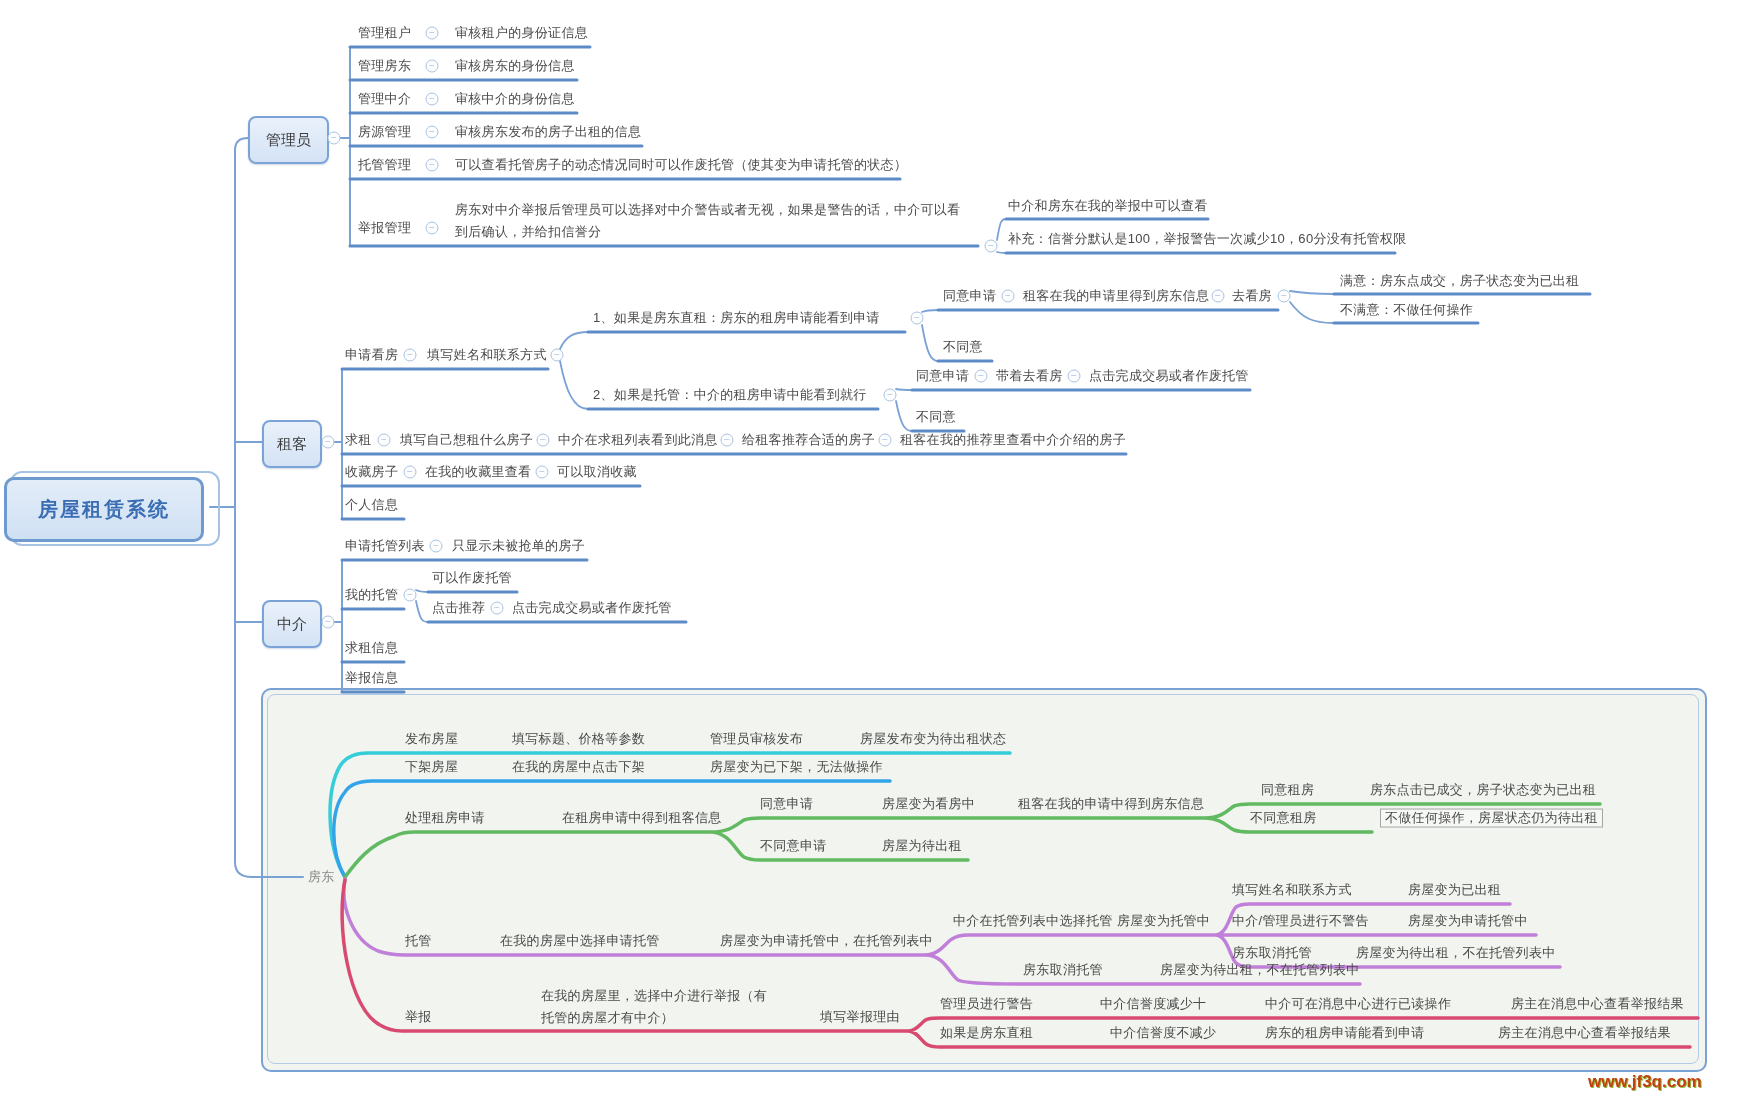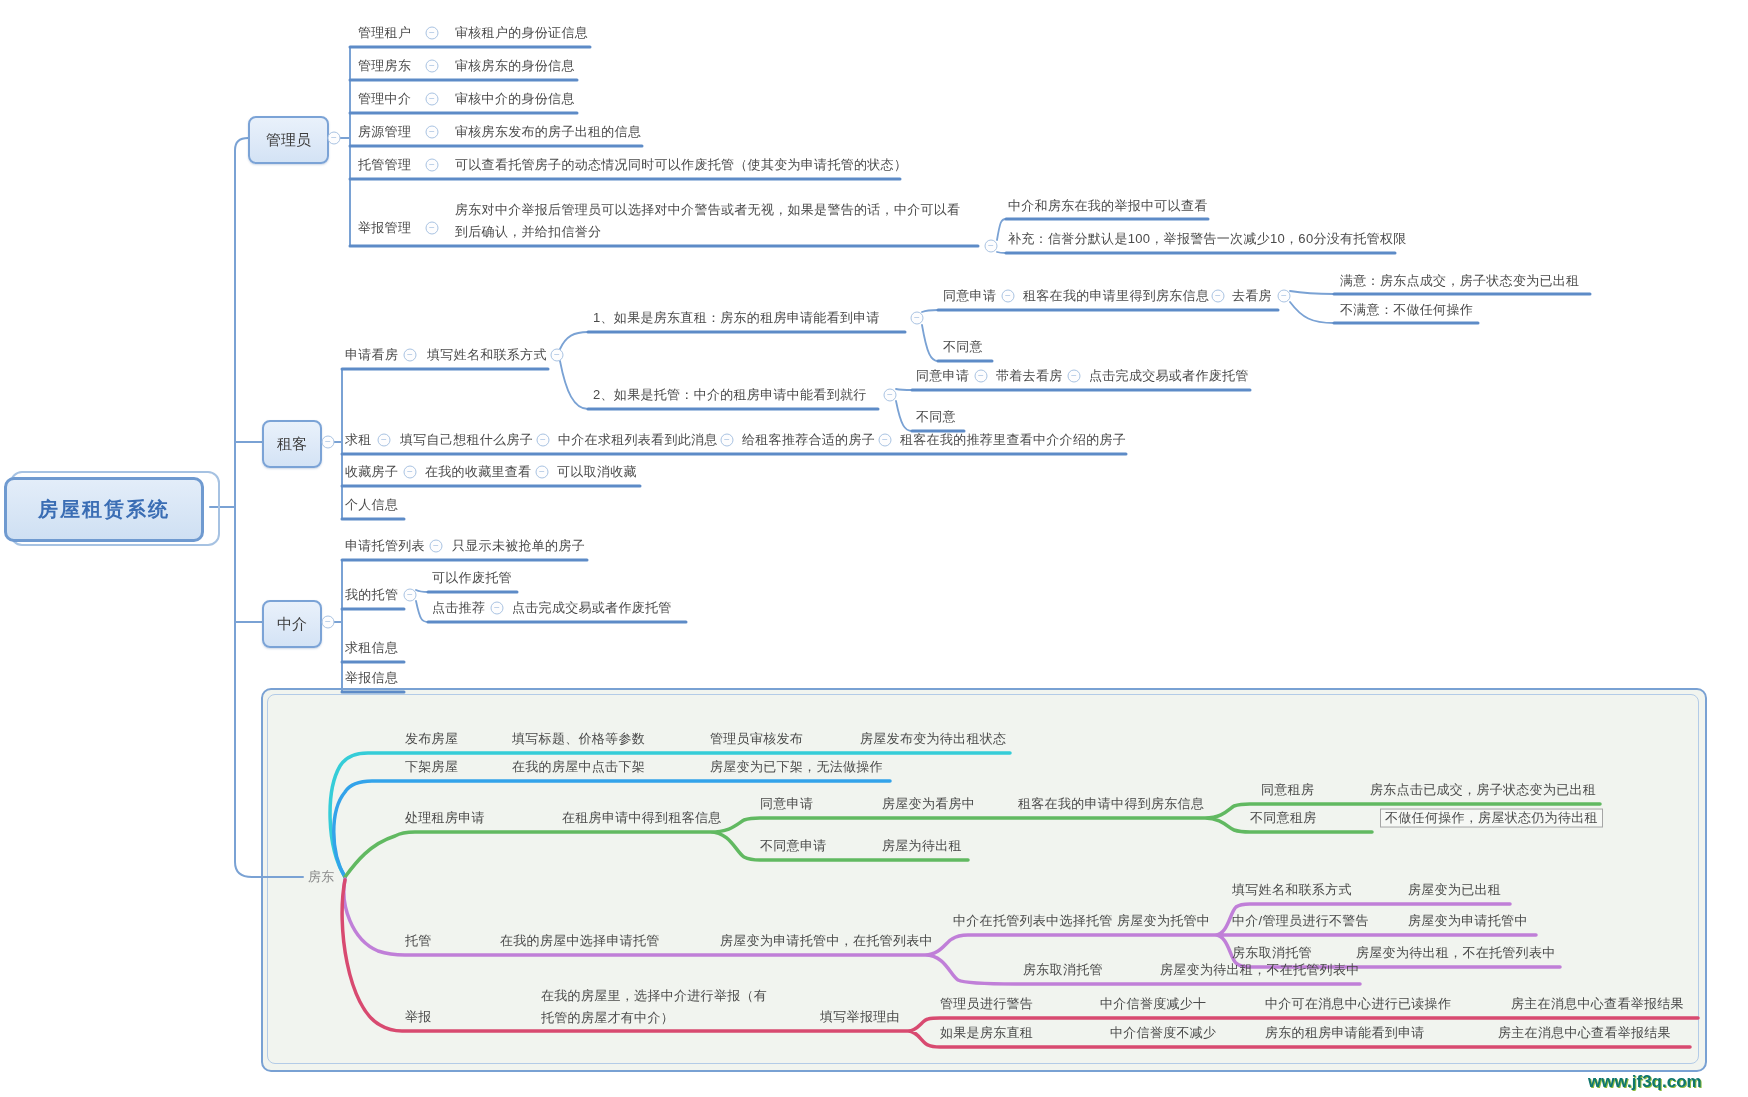--- a/index.html
+++ b/index.html
@@ -17,21 +17,21 @@
         background:linear-gradient(#e3edf9,#cfe0f3);border:3px solid #6f9ad0;border-radius:10px;
         color:#3a6db4;font-size:20px;font-weight:bold;letter-spacing:2px;}
   .bigbox{position:absolute;left:261px;top:688px;width:1442px;height:380px;border:2px solid #79a1d3;
         border-radius:10px;background:#f1f4ef;}
   .bigbox-ring{position:absolute;left:267px;top:694px;width:1430px;height:368px;border:1px solid #b3cbe7;
         border-radius:8px;}
   .minus{position:absolute;width:13px;height:13px;box-sizing:border-box;border:1px solid #a9c3e2;
         border-radius:50%;color:#a9c3e2;font-size:10px;line-height:10px;text-align:center;
         background:#fdfdfe;transform:translate(-50%,-50%);}
   .gray-box{border:1px solid #a5a5a5;padding:1px 4px;background:#f6f8f5;}
-  .wm{position:absolute;font-size:17px;font-weight:bold;color:#0f766e;
+  .wm{position:absolute;font-size:17px;font-weight:bold;color:#c2410c;
       text-shadow:1px 1px 0 #8bbb3e;}
 </style>
 </head>
 <body>
 
 <div class="canvas">
 
   <div class="bigbox"></div>
   <div class="bigbox-ring"></div>
 

